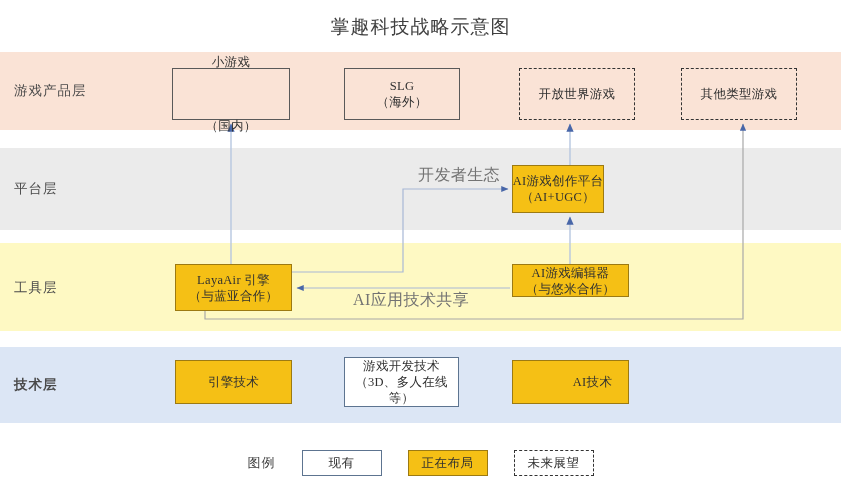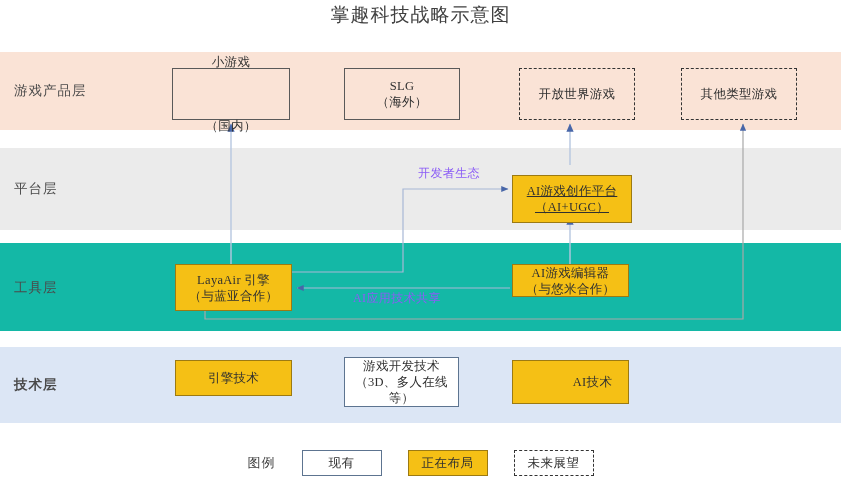--- a/index.html
+++ b/index.html
@@ -15,21 +15,21 @@
     position: relative;
     width: 841px;
     height: 487px;
     background: #ffffff;
     overflow: hidden;
   }
   
   #title {
     position: absolute;
     left: 0;
-    top: 2px;
+    top: 14px;
     width: 841px;
     text-align: center;
     font-size: 19px;
     letter-spacing: 1px;
     color: #404040;
   }
   
   .band {
     position: absolute;
     left: 0;
@@ -78,22 +78,22 @@
   
   #wires {
     position: absolute;
     left: 0; top: 0;
     width: 841px;
     height: 487px;
     z-index: 3;
   }
   .edge-label {
     position: absolute;
-    font-size: 12px;
-    color: #8b5cf6;
+    font-size: 16px;
+    color: #737373;
     white-space: nowrap;
     letter-spacing: 0.4px;
     z-index: 6;
   }
   
   #legend {
     position: absolute;
     left: 0;
     top: 450px;
     width: 841px;
@@ -125,21 +125,21 @@
 <div id="canvas">
 
   <div id="title">掌趣科技战略示意图</div>
 
   <div class="band" style="top:52px;height:78px;background:#FAE3D6;">
     <span class="band-label" style="top:30px;">游戏产品层</span>
   </div>
   <div class="band" style="top:148px;height:82px;background:#EBEBEB;">
     <span class="band-label" style="top:32px;">平台层</span>
   </div>
-  <div class="band" style="top:243px;height:88px;background:#14b8a6;">
+  <div class="band" style="top:243px;height:88px;background:#fef9c3;">
     <span class="band-label" style="top:36px;">工具层</span>
   </div>
   <div class="band" style="top:347px;height:76px;background:#DCE6F5;">
     <span class="band-label" style="top:29px;font-weight:bold;">技术层</span>
   </div>
 
   <svg id="wires" viewBox="0 0 841 487" width="841" height="487">
     <defs>
       <marker id="ah" markerWidth="7" markerHeight="7" refX="5.6" refY="3" orient="auto">
         <path d="M0,0.4 L6,3 L0,5.6 z" fill="#4866A8"></path>
@@ -173,36 +173,36 @@
   </div>
 
   <div class="node style-future" style="left:519px;top:68px;width:116px;height:52px;">
     <span class="ln">开放世界游戏</span>
   </div>
 
   <div class="node style-future" style="left:681px;top:68px;width:116px;height:52px;">
     <span class="ln">其他类型游戏</span>
   </div>
 
-  <div class="node style-building" style="left:512px;top:175px;width:120px;height:48px;text-decoration:underline;">
+  <div class="node style-building" style="left:512px;top:165px;width:92px;height:48px;">
     <span class="ln">AI游戏创作平台</span>
     <span class="ln">（AI+UGC）</span>
   </div>
 
   <div class="node style-building" style="left:175px;top:264px;width:117px;height:47px;">
     <span class="ln">LayaAir 引擎</span>
     <span class="ln">（与蓝亚合作）</span>
   </div>
 
   <div class="node style-building" style="left:512px;top:264px;width:117px;height:33px;">
     <span class="ln">AI游戏编辑器</span>
     <span class="ln">（与悠米合作）</span>
   </div>
 
-  <div class="node style-building" style="left:175px;top:360px;width:117px;height:36px;">
+  <div class="node style-building" style="left:175px;top:360px;width:117px;height:44px;">
     <span class="ln">引擎技术</span>
   </div>
 
   <div class="node style-white" style="left:344px;top:357px;width:115px;height:50px;">
     <span class="ln">游戏开发技术</span>
     <span class="ln">（3D、多人在线</span>
     <span class="ln">等）</span>
   </div>
 
   <div class="node style-building" style="left:512px;top:360px;width:117px;height:44px;padding-left:44px;">

